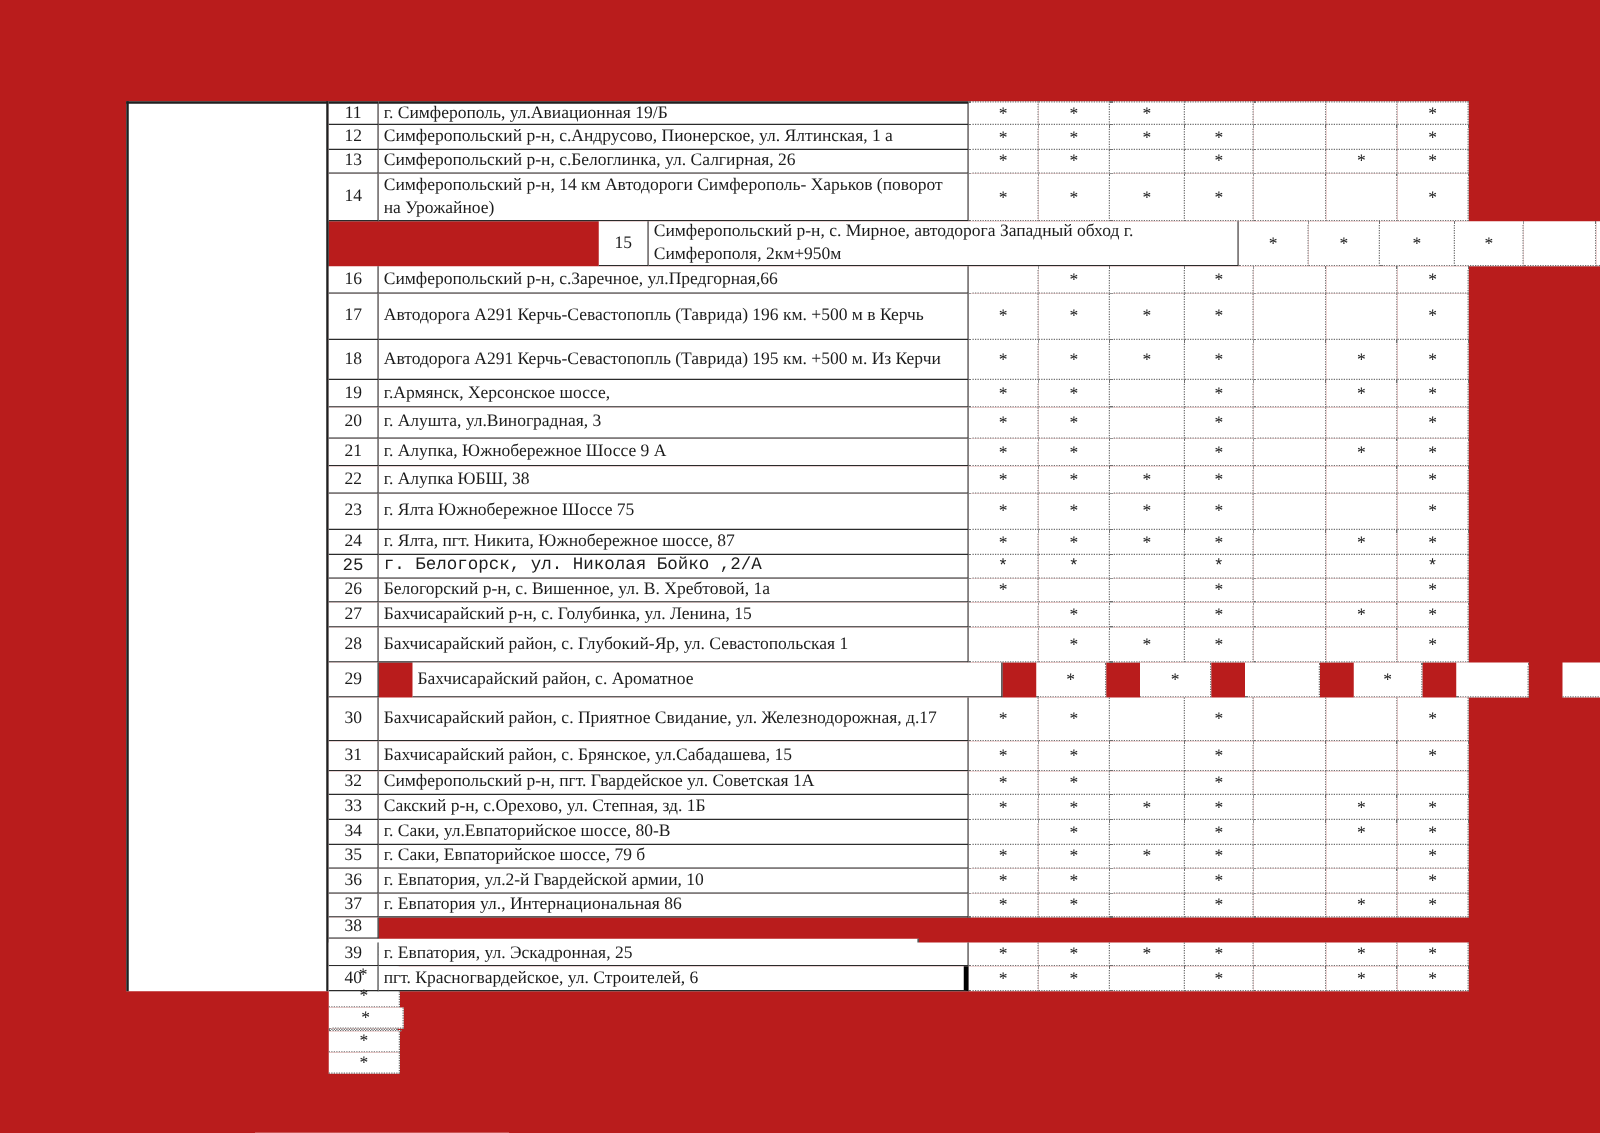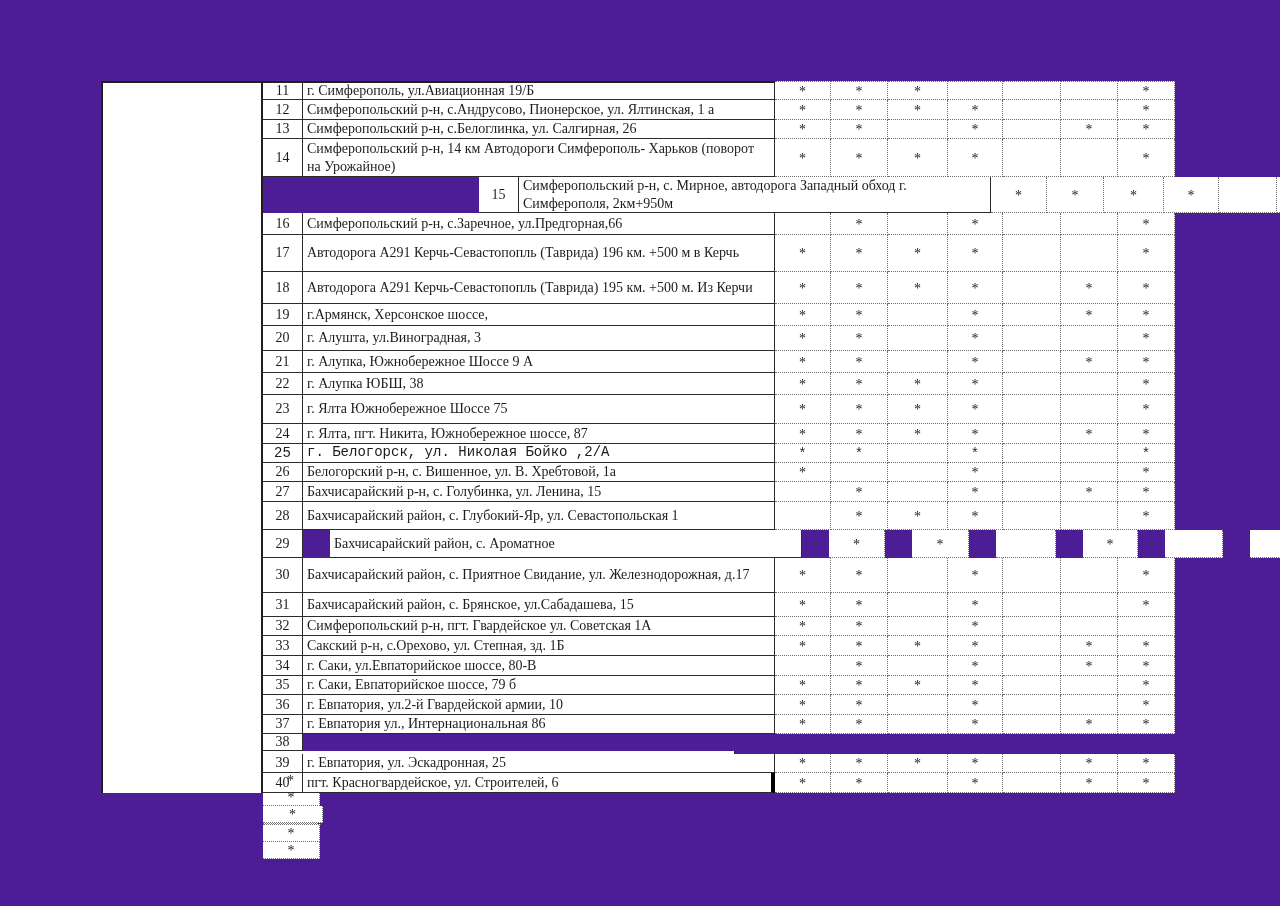--- a/index.html
+++ b/index.html
@@ -1,21 +1,21 @@
 <!DOCTYPE html>
 <html><head>
 <meta charset="utf-8">
 <style>
   html,body { margin:0; padding:0; }
   body {
     width:1280px; height:906px; background:#ffffff;
     font-family:"Liberation Serif", serif;
     -webkit-font-smoothing:antialiased;
   }
-  .page { position:relative; width:1280px; height:906px; background:#4c1d95; overflow:hidden; }
+  .page { position:relative; width:1280px; height:906px; background:#b91c1c; overflow:hidden; }
   .doc-table { position:absolute; left:101px; top:81px; }
   .left-cell {
     position:absolute; left:0; top:0; width:162px; height:712px;
     border:2px solid #1f1f1f; border-bottom:0; box-sizing:border-box; background:#ffffff;
   }
   .rows-wrap { position:absolute; left:162px; top:0; }
   .row { display:flex; box-sizing:border-box; }
   .cell { box-sizing:border-box; flex:0 0 auto; background:#ffffff; }
   .num {
     width:40px; display:flex; align-items:center; justify-content:center;

